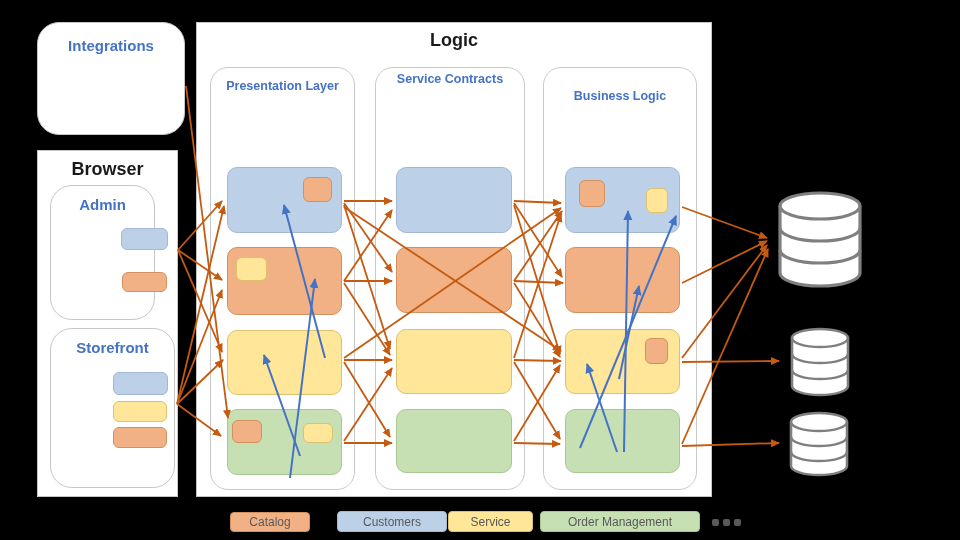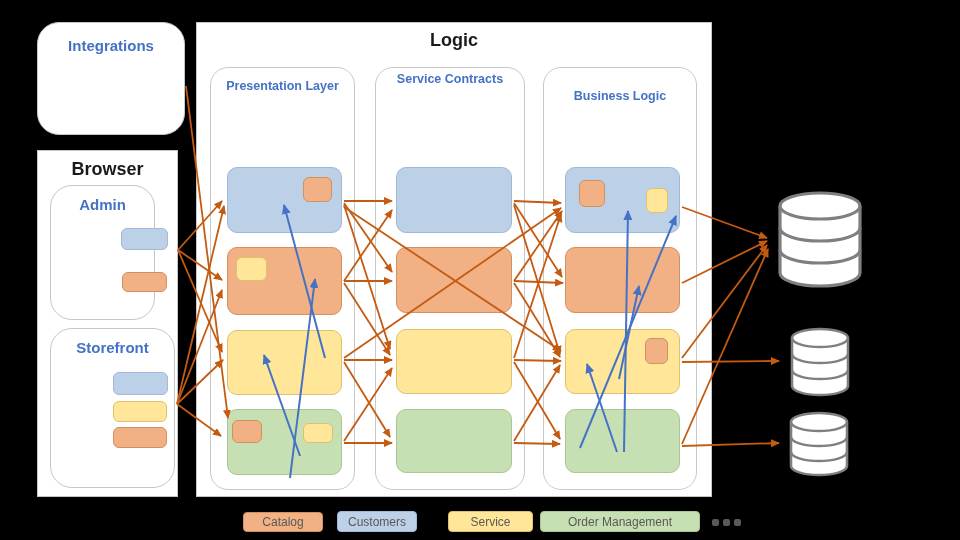--- a/index.html
+++ b/index.html
@@ -159,24 +159,24 @@
         <line x1="325" y1="358" x2="284" y2="205" class="edge-b" marker-end="url(#ah-b)"></line>
         <line x1="290" y1="478" x2="315" y2="279" class="edge-b" marker-end="url(#ah-b)"></line>
         <line x1="300" y1="456" x2="264" y2="355" class="edge-b" marker-end="url(#ah-b)"></line>
         <line x1="580" y1="448" x2="676" y2="216" class="edge-b" marker-end="url(#ah-b)"></line>
         <line x1="617" y1="452" x2="587" y2="364" class="edge-b" marker-end="url(#ah-b)"></line>
         <line x1="619" y1="379" x2="639" y2="286" class="edge-b" marker-end="url(#ah-b)"></line>
         <line x1="624" y1="452" x2="628" y2="211" class="edge-b" marker-end="url(#ah-b)"></line>
       </g>
   </svg>
 
-  <div class="abs chip catalog legend-chip" style="left:243px;top:512px;width:80px;height:20px;">
+  <div class="abs chip catalog legend-chip" style="left:230px;top:512px;width:80px;height:20px;">
     <span>Catalog</span>
   </div>
-  <div class="abs chip customers legend-chip" style="left:337px;top:511px;width:80px;height:21px;">
+  <div class="abs chip customers legend-chip" style="left:337px;top:511px;width:110px;height:21px;">
     <span>Customers</span>
   </div>
   <div class="abs chip checkout legend-chip" style="left:448px;top:511px;width:85px;height:21px;">
     <span>Service</span>
   </div>
   <div class="abs chip order legend-chip" style="left:540px;top:511px;width:160px;height:21px;">
     <span>Order Management</span>
   </div>
   <div>
     <div class="dot" style="left:712px;top:519px;"></div>

